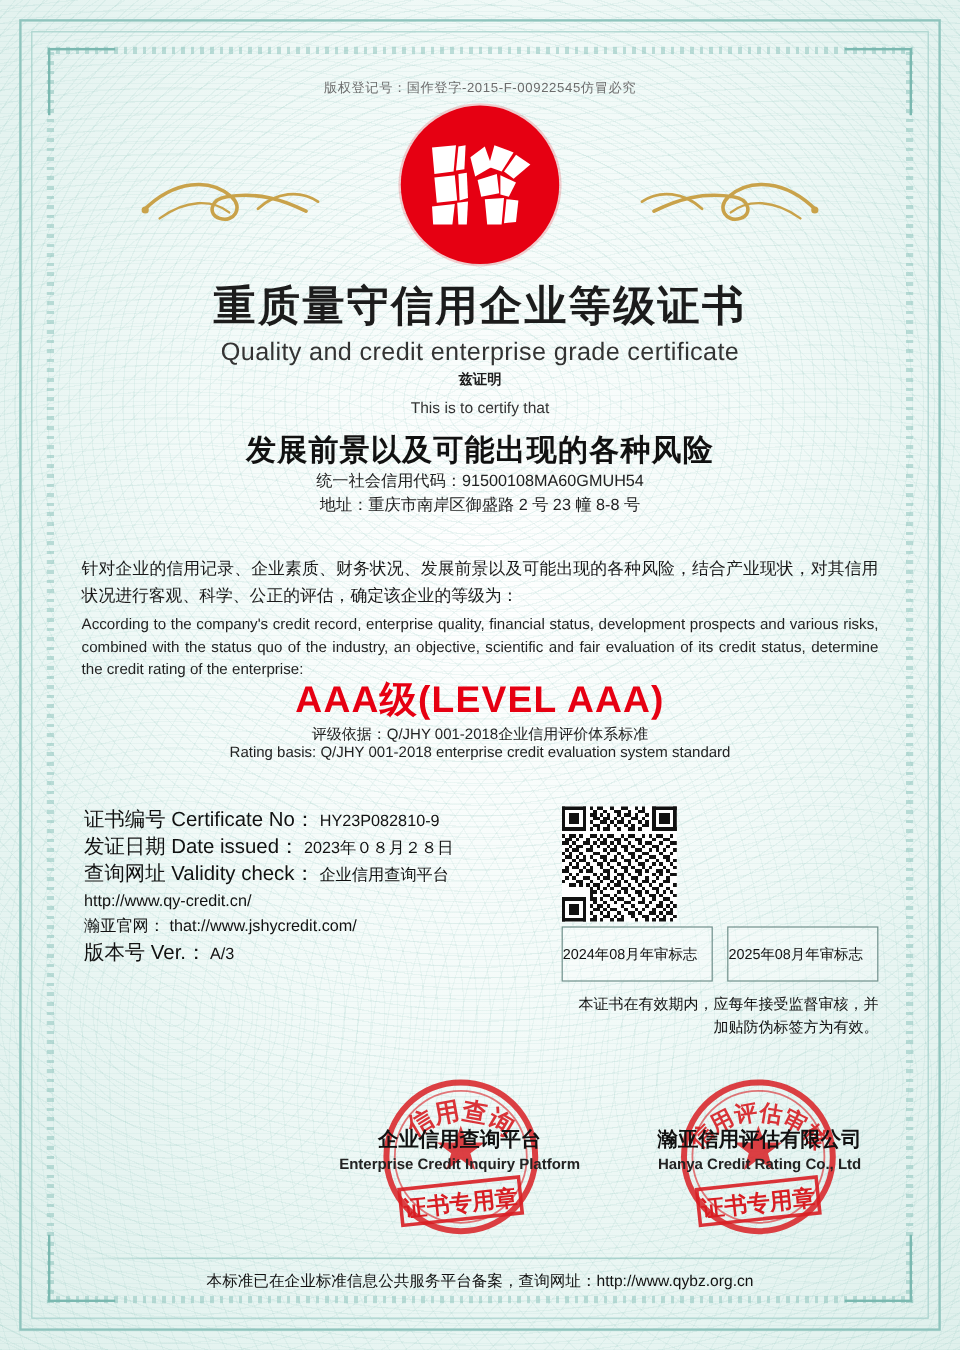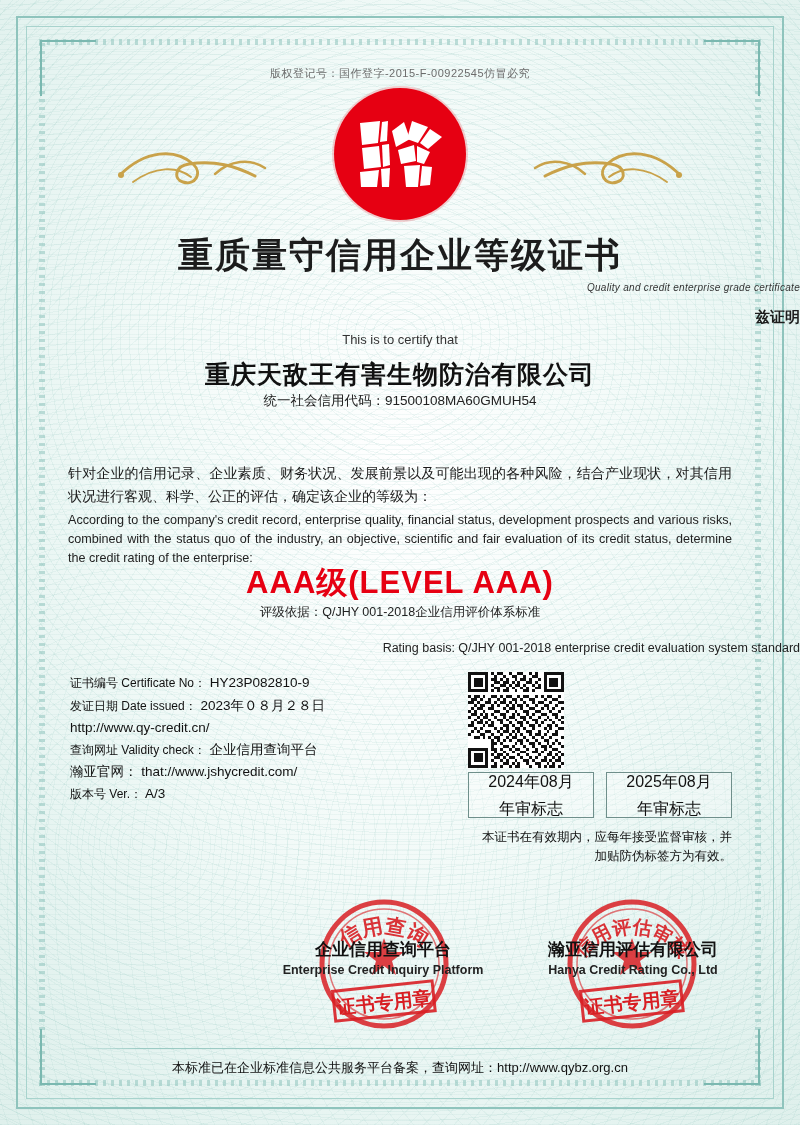--- a/index.html
+++ b/index.html
@@ -74,26 +74,26 @@
     width:190px;height:70px;
   }
   .flourish.left{left:115px;}
   .flourish.right{right:115px;transform:scaleX(-1);}
 
   .title-cn{
     position:absolute;top:232px;left:0;right:0;text-align:center;
     font-size:35px;font-weight:bold;color:#1c1c1c;letter-spacing:2px;
   }
   .title-en{
-    position:absolute;top:282px;left:0;right:0;text-align:right;
-    font-size:10px;color:#333;letter-spacing:0.3px;font-style:italic;
+    position:absolute;top:282px;left:0;right:0;text-align:center;
+    font-size:21px;color:#333;letter-spacing:0.3px;
   }
   .certify-cn{
-    position:absolute;top:308px;left:0;right:0;text-align:right;
-    font-size:15px;color:#1c1c1c;font-weight:bold;
+    position:absolute;top:308px;left:0;right:0;text-align:center;
+    font-size:12px;color:#1c1c1c;font-weight:bold;
   }
   .certify-en{
     position:absolute;top:332px;left:0;right:0;text-align:center;
     font-size:13px;color:#333;
   }
   .company{
     position:absolute;top:358px;left:0;right:0;text-align:center;
     font-size:25px;font-weight:bold;color:#111;letter-spacing:1px;
   }
   .code{
@@ -115,49 +115,49 @@
 
   .level{
     position:absolute;top:562px;left:0;right:0;text-align:center;
     font-size:31px;font-weight:bold;color:#e60012;letter-spacing:1px;
   }
   .basis-cn{
     position:absolute;top:604px;left:0;right:0;text-align:center;
     font-size:12.5px;color:#222;
   }
   .basis-en{
-    position:absolute;top:620px;left:0;right:0;text-align:right;
-    font-size:12.5px;color:#222;margin-top:21px;
+    position:absolute;top:620px;left:0;right:0;text-align:center;
+    font-size:12.5px;color:#222;
   }
 
   .info{
     position:absolute;top:672px;left:70px;width:390px;
     font-size:13.5px;color:#111;line-height:21.5px;
   }
   .info .row{white-space:nowrap;}
-  .info .lbl-en{font-size:12px;}
+  .info .lbl-en{font-size:17px;}
 
   .qr{
     position:absolute;top:672px;left:468px;width:96px;height:96px;
   }
   .qr svg{display:block;}
 
   .note{
     position:absolute;top:670px;left:578px;width:152px;
     font-size:12.5px;color:#111;line-height:19.5px;text-align:justify;
   }
 
   .seal-boxes{
     position:absolute;top:772px;left:468px;width:264px;height:46px;
     display:flex;gap:12px;
   }
   .seal-box{
     flex:1;border:1px solid #6f8f8b;
-    display:flex;flex-direction:column;align-items:center;justify-content:space-between;
-    font-size:16px;color:#111;line-height:17px;background:rgba(255,255,255,0.25);
+    display:flex;align-items:center;justify-content:flex-start;
+    font-size:12px;color:#111;line-height:17px;background:rgba(255,255,255,0.25);
   }
   .note2{
     position:absolute;top:828px;left:470px;width:262px;
     font-size:12.5px;color:#111;line-height:19px;text-align:right;
   }
 
   .stamps{
     position:absolute;top:890px;left:0;right:0;height:140px;
   }
   .stamp{
@@ -232,46 +232,47 @@
       </svg>
     </div>
   </div>
 
   <div class="title-cn">重质量守信用企业等级证书</div>
   <div class="title-en">Quality and credit enterprise grade certificate</div>
 
   <div class="certify-cn">兹证明</div>
   <div class="certify-en">This is to certify that</div>
 
-  <div class="company">重庆天敌王有害生物防治有限公司</div>
+  <div class="company">发展前景以及可能出现的各种风险</div>
   <div class="code">统一社会信用代码：91500108MA60GMUH54</div>
+  <div class="addr">地址：重庆市南岸区御盛路 2 号 23 幢 8-8 号</div>
 
   <div class="para">
     <span>针对企业的信用记录、企业素质、财务状况、发展前景以及可能出现的各种风险，结合产业现状，对其信用状况进行客观、科学、公正的评估，确定该企业的等级为：</span>
     <span class="en">According to the company's credit record, enterprise quality, financial status, development prospects and various risks, combined with the status quo of the industry, an objective, scientific and fair evaluation of its credit status, determine the credit rating of the enterprise:</span>
   </div>
 
   <div class="level">AAA级(LEVEL AAA)</div>
   <div class="basis-cn">评级依据：Q/JHY 001-2018企业信用评价体系标准</div>
   <div class="basis-en">Rating basis: Q/JHY 001-2018 enterprise credit evaluation system standard</div>
 
   <div class="info">
     <div class="row">
       <span class="lbl-en">证书编号 Certificate No：</span>
       <span>HY23P082810-9</span>
     </div>
     <div class="row">
       <span class="lbl-en">发证日期 Date issued：</span>
       <span>2023年０８月２８日</span>
     </div>
-    <div class="row">http://www.qy-credit.cn/</div>
     <div class="row">
       <span class="lbl-en">查询网址 Validity check：</span>
       <span>企业信用查询平台</span>
     </div>
+    <div class="row">http://www.qy-credit.cn/</div>
     <div class="row">
       <span>瀚亚官网：</span>
       <span>that://www.jshycredit.com/</span>
     </div>
     <div class="row">
       <span class="lbl-en">版本号 Ver.：</span>
       <span>A/3</span>
     </div>
   </div>
 

